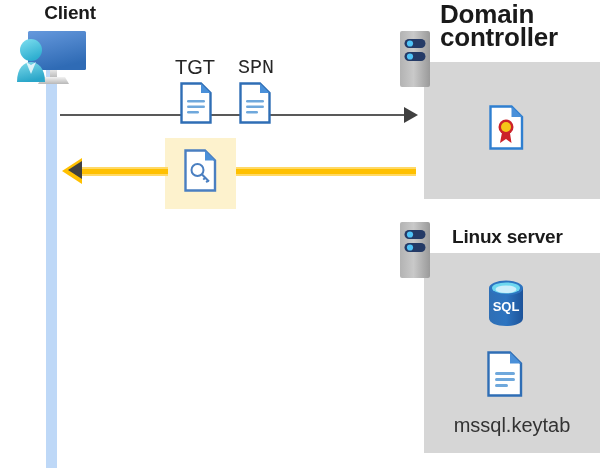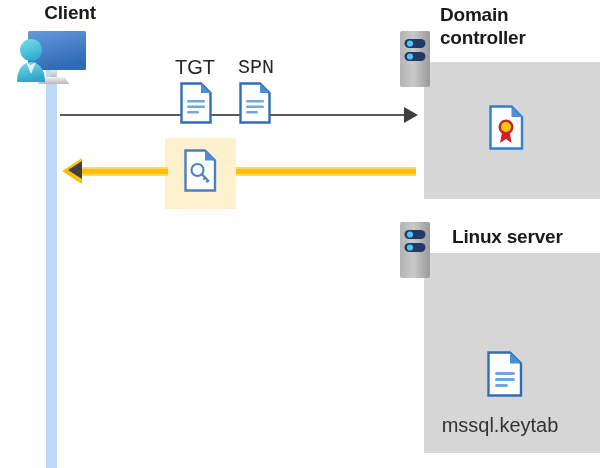--- a/index.html
+++ b/index.html
@@ -38,21 +38,21 @@
     left: 10px;
     top: 2px;
     width: 120px;
     text-align: center;
     font-size: 19px;
   }
   #dc-title {
     left: 440px;
     top: 3px;
     width: 150px;
-    font-size: 19px;
+    font-size: 26px;
     line-height: 23px;
   }
   #linux-title {
     left: 452px;
     top: 225px;
     width: 150px;
     font-size: 19px;
     line-height: 23px;
   }
 
@@ -137,21 +137,21 @@
   #spn-doc  { left: 239px; top: 82px;  width: 32px; height: 42px; }
   #key-doc  { left: 184px; top: 149px; width: 33px; height: 43px; }
   #cert-doc { left: 489px; top: 105px; width: 35px; height: 45px; }
   #keytab-doc { left: 487px; top: 351px; width: 36px; height: 46px; }
 
   
   #sql-icon { left: 487px; top: 279px; width: 38px; height: 48px; }
 
   
   #keytab-name {
-    left: 412px; top: 414px;
+    left: 424px; top: 414px;
     width: 176px;
     text-align: center;
     font-size: 20px;
     color: #333333;
   }
 
   svg { display: block; overflow: visible; }
 </style>
 </head>
 <body>
@@ -284,20 +284,36 @@
         </linearGradient>
       </defs>
       <rect x="0" y="0" width="30" height="56" rx="2" fill="url(#chassisGradB)"></rect>
       <rect x="4.5" y="8" width="21" height="9" rx="4.5" fill="#243a66"></rect>
       <circle cx="10" cy="12.5" r="3.1" fill="#4fc3f7"></circle>
       <rect x="4.5" y="21" width="21" height="9" rx="4.5" fill="#243a66"></rect>
       <circle cx="10" cy="25.5" r="3.1" fill="#4fc3f7"></circle>
     </svg>
   </div>
 
+  <div class="abs" id="sql-icon">
+    <svg width="38" height="48" viewBox="0 0 38 48">
+      <defs>
+        <linearGradient id="cylGrad" x1="0" y1="0" x2="1" y2="0">
+          <stop offset="0%" stop-color="#2f6fb5"></stop>
+          <stop offset="50%" stop-color="#2d74c0"></stop>
+          <stop offset="100%" stop-color="#1d539a"></stop>
+        </linearGradient>
+      </defs>
+      <path d="M2 9 H36 V39 C36 44 28.5 47 19 47 C9.5 47 2 44 2 39 Z" fill="url(#cylGrad)"></path>
+      <ellipse cx="19" cy="9" rx="17" ry="7.5" fill="#2d74c0"></ellipse>
+      <ellipse cx="19" cy="9" rx="14" ry="5.6" fill="#6fd8f0"></ellipse>
+      <ellipse cx="19" cy="10.2" rx="10.5" ry="3.8" fill="#cdeffb"></ellipse>
+      <text x="19" y="32" font-family="'Liberation Sans', sans-serif" font-size="13" font-weight="bold" fill="#ffffff" text-anchor="middle">SQL</text>
+    </svg>
+  </div>
 
   <div class="abs" id="keytab-doc">
     <svg width="36" height="46" viewBox="0 0 36 46">
       <path d="M1.5 1.5 H23 L34 12.5 V44.5 H1.5 Z" fill="#ffffff" stroke="#2f6eb5" stroke-width="2.4"></path>
       <path d="M23 1.5 L34 12.5 H23 Z" fill="#4a90d9"></path>
       <g fill="#6fa8dc">
         <rect x="8" y="21" width="20" height="3" rx="1.5"></rect>
         <rect x="8" y="27" width="20" height="3" rx="1.5"></rect>
         <rect x="8" y="33" width="13" height="3" rx="1.5"></rect>
       </g>

